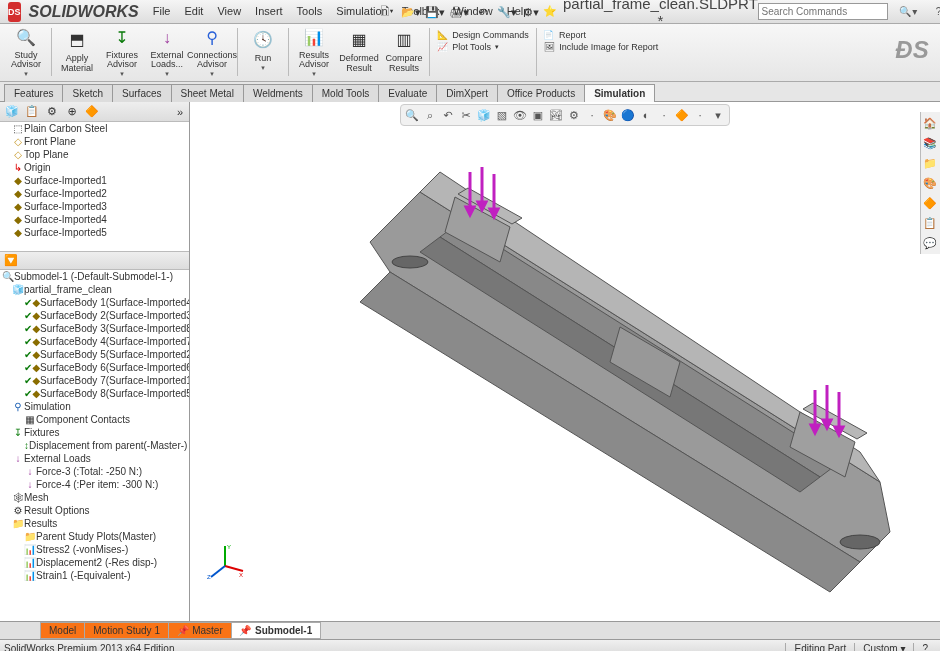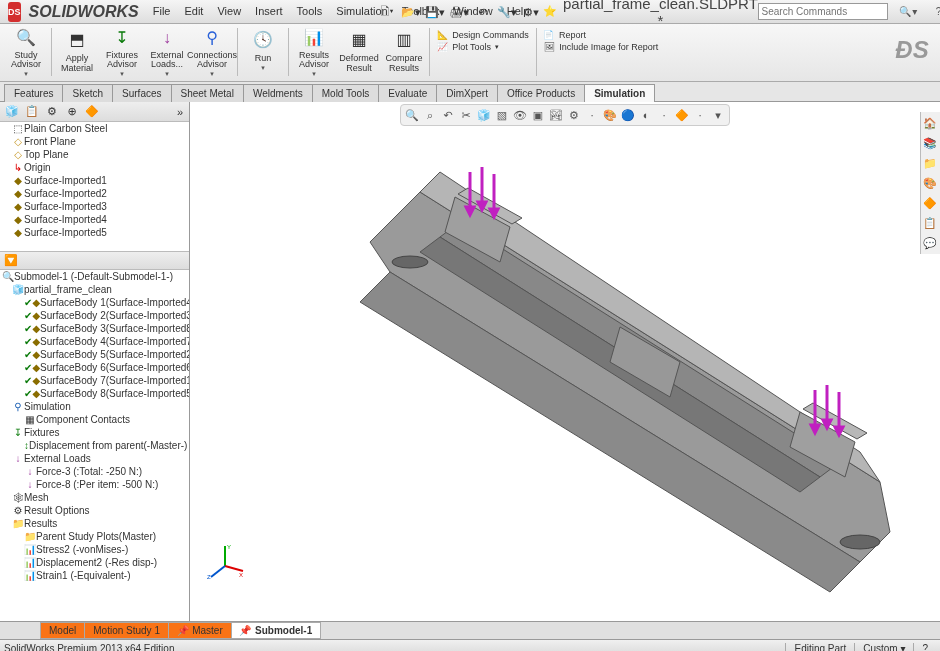--- a/index.html
+++ b/index.html
@@ -320,21 +320,21 @@
       <div class="tree-row ind1">
           <span class="ti pk">↓</span>
           <span>External Loads</span>
         </div>
       <div class="tree-row ind2">
           <span class="ti pk">↓</span>
           <span>Force-3 (:Total: -250 N:)</span>
         </div>
       <div class="tree-row ind2">
           <span class="ti pk">↓</span>
-          <span>Force-8 (:Per item: -500 N:)</span>
+          <span>Force-4 (:Per item: -300 N:)</span>
         </div>
       <div class="tree-row ind1">
           <span class="ti">🕸</span>
           <span>Mesh</span>
         </div>
       <div class="tree-row ind1">
           <span class="ti">⚙</span>
           <span>Result Options</span>
         </div>
       <div class="tree-row ind1">

